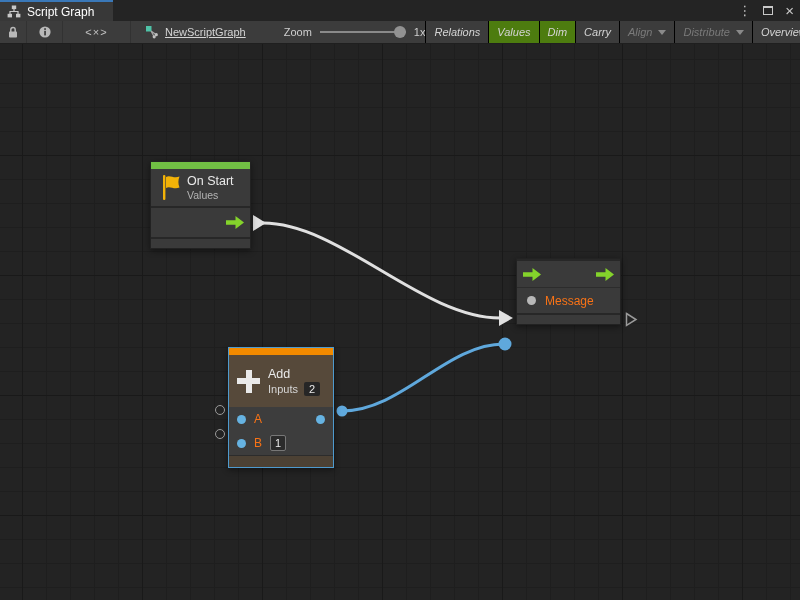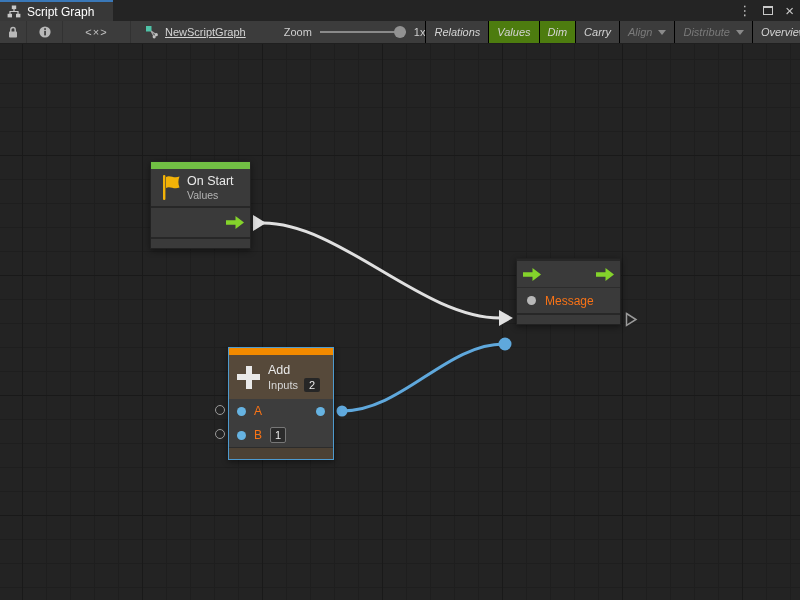--- a/index.html
+++ b/index.html
@@ -71,21 +71,21 @@
   .node-debug .row2 { height:25px; display:flex; align-items:center; gap:9px; padding-left:10px; }
   .thin-div { height:1px; background:#2c2c2c; }
   .node-debug .foot { height:9px; }
   .port-dot-gray { width:9px; height:9px; border-radius:50%; background:#b8b8b8; }
   .port-label { font-size:12px; color:#f97316; }
   .hollow-tri { position:absolute; right:-18px; top:53px; }
 
   
   .node-add { left:228px; top:303px; width:106px; border:1px solid #4e9ace; }
   .node-add .accent { background:#f28a00; }
-  .node-add .head { height:44px; background:#56493a; display:flex; align-items:center; gap:8px; padding-left:8px; }
+  .node-add .head { height:52px; background:#56493a; display:flex; align-items:center; gap:8px; padding-left:8px; }
   .plus { position:relative; width:23px; height:23px; flex-shrink:0; }
   .plus::before { content:''; position:absolute; left:0; top:8.5px; width:23px; height:6px; background:#e9e9e9; }
   .plus::after  { content:''; position:absolute; top:0; left:8.5px; height:23px; width:6px; background:#e9e9e9; }
   .inputs-row { display:flex; align-items:center; gap:6px; }
   .badge { background:#262626; border-radius:2px; padding:1px 5px; font-size:11px; color:#e8e8e8; }
   .node-add .body { background:#3d3d3d; }
   .prow { height:24px; display:flex; align-items:center; gap:8px; padding:0 8px; }
   .port-dot-blue { width:9px; height:9px; border-radius:50%; background:#66b3e2; flex-shrink:0; }
   .out-dot { margin-left:auto; }
   .valbox { width:16px; height:16px; background:#2b2b2b; border:1px solid #777; border-radius:2px;

